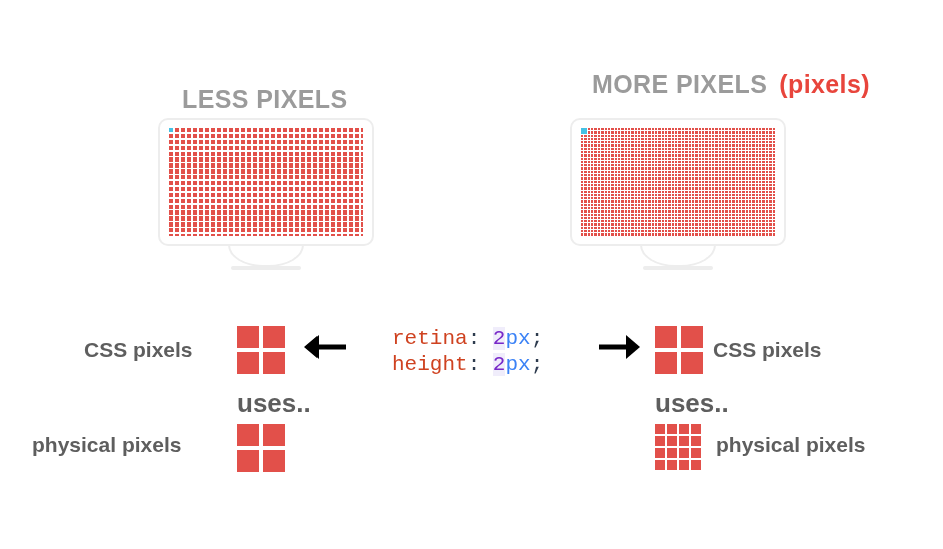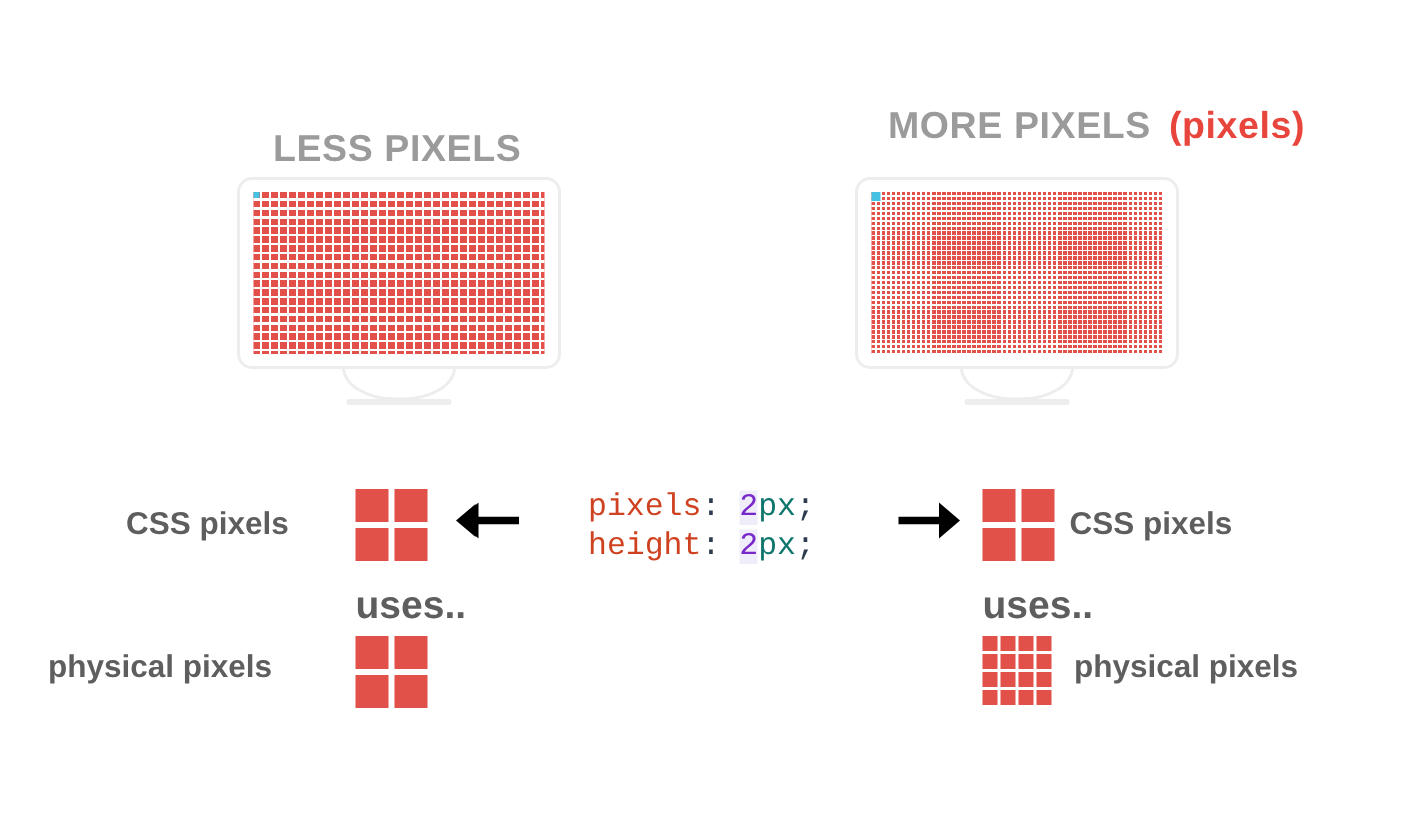--- a/index.html
+++ b/index.html
@@ -122,21 +122,21 @@
     left: 392px;
     top: 326px;
     font-family: "Liberation Mono", "DejaVu Sans Mono", monospace;
     font-size: 21px;
     line-height: 26px;
     white-space: pre;
   }
   .tok-prop { color: #cf4220; }
   .tok-punc { color: #2d3b4e; }
   .tok-num  { color: #7828c8; background: #f0edfb; }
-  .tok-unit { color: #0f766e; }
+  .tok-unit { color: #3b82f6; }
 </style>
 </head>
 <body>
 
 <div class="heading" id="heading-left">
   <span>LESS PIXELS</span>
 </div>
 
 <div class="heading" id="heading-right">
   <span>MORE PIXELS</span><span class="retina-tag">(pixels)</span>
@@ -189,21 +189,21 @@
 
 <div class="label" style="left:32px; top:433px;">physical pixels</div>
 
 <div class="square-cluster" id="cluster-left-physical" style="left: 237px; top: 424px; grid-template-columns: repeat(2, 22px); grid-template-rows: repeat(2, 22px); gap: 4px;">
     <i style="background: rgb(226, 80, 74);"></i>
     <i style="background: rgb(226, 80, 74);"></i>
     <i style="background: rgb(226, 80, 74);"></i>
     <i style="background: rgb(226, 80, 74);"></i>
   </div>
 
-<div id="code-block"><div><span class="tok-prop">pixels</span><span class="tok-punc">: </span><span class="tok-num">2</span><span class="tok-unit">px</span><span class="tok-punc">;</span></div><div><span class="tok-prop">height</span><span class="tok-punc">: </span><span class="tok-num">2</span><span class="tok-unit">px</span><span class="tok-punc">;</span></div></div>
+<div id="code-block"><div><span class="tok-prop">retina</span><span class="tok-punc">: </span><span class="tok-num">2</span><span class="tok-unit">px</span><span class="tok-punc">;</span></div><div><span class="tok-prop">height</span><span class="tok-punc">: </span><span class="tok-num">2</span><span class="tok-unit">px</span><span class="tok-punc">;</span></div></div>
 
 <div class="arrow" style="left:598px; top:332px;">
   <svg width="44" height="30" viewBox="0 0 44 30" aria-hidden="true">
     <rect x="1" y="12.5" width="30" height="5" fill="#000000"></rect>
     <path d="M28 3 L42 15 L28 27 Z" fill="#000000"></path>
   </svg>
 </div>
 
 <div class="square-cluster" id="cluster-right-css" style="left: 655px; top: 326px; grid-template-columns: repeat(2, 22px); grid-template-rows: repeat(2, 22px); gap: 4px;">
     <i style="background: rgb(226, 80, 74);"></i>

